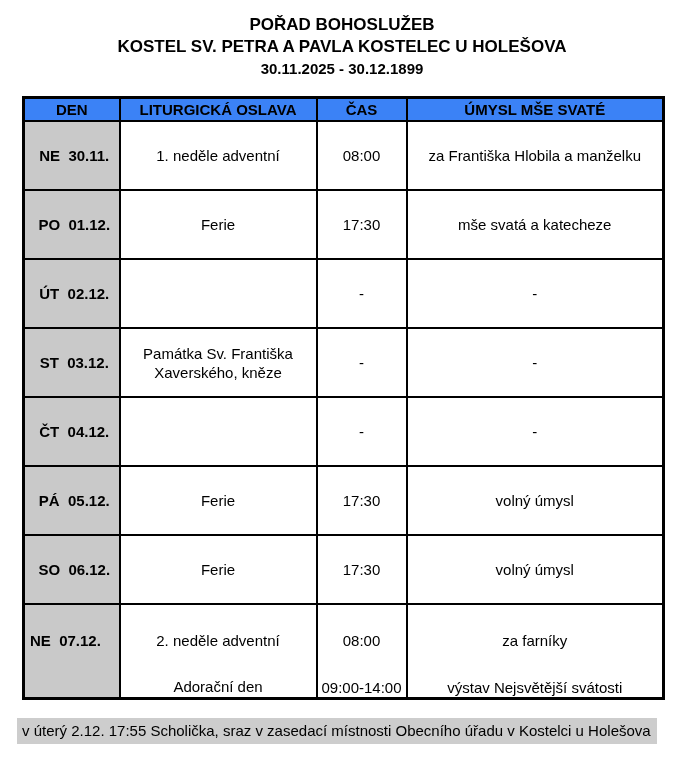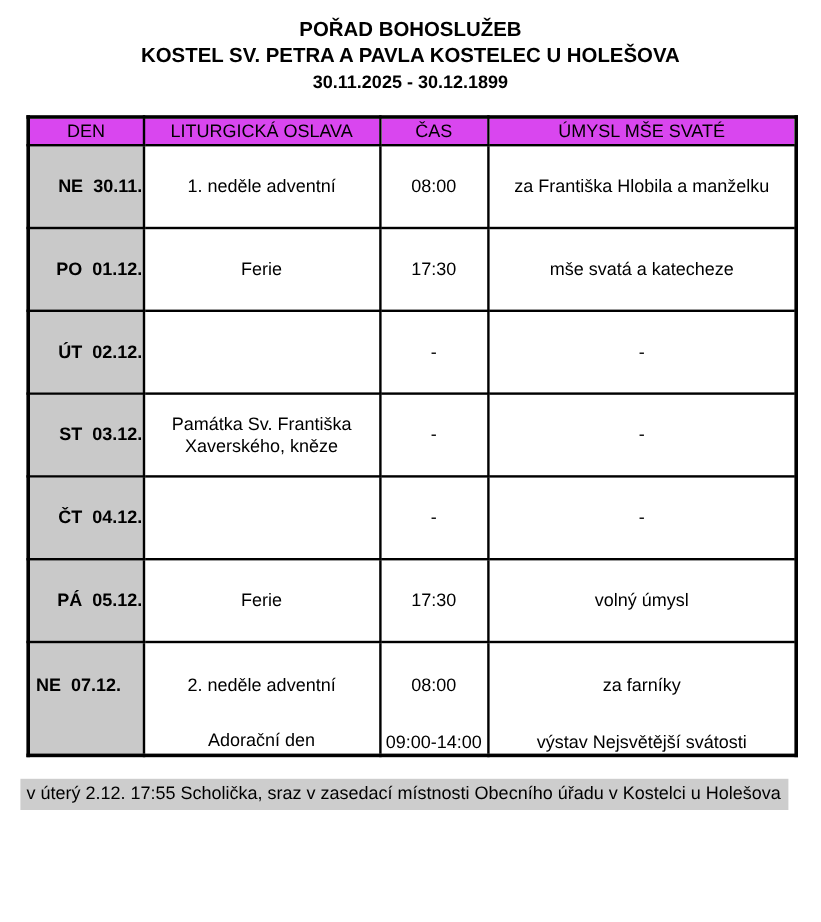--- a/index.html
+++ b/index.html
@@ -20,30 +20,30 @@
     border:3px solid #000;
   }
   .schedule th,.schedule td{
     border:2px solid #000;
     font-size:15px;
     padding:0;
     overflow:hidden;
   }
   .schedule th{
     height:21px;
-    background:#d946ef;
-    font-weight:normal;
+    background:#3b82f6;
+    font-weight:bold;
     text-align:center;
     vertical-align:middle;
   }
   .schedule td{height:67px;vertical-align:middle;text-align:center;}
   .schedule td.day-cell{
     background:#c9c9c9;
     font-weight:bold;
-    text-align:right;
+    text-align:center;
     padding-left:5px;
   }
   .day-label{white-space:pre;}
   .liturgy-cell{line-height:19px;padding:0 6px;}
 
   
   tr.double-row td{height:84px;}
   .stack{display:flex;flex-direction:column;height:92px;}
   .stack .sub-top{flex:1;display:flex;align-items:center;justify-content:center;}
   .stack .sub-bottom{height:21px;display:flex;align-items:flex-end;justify-content:center;padding-bottom:1px;}
@@ -112,20 +112,26 @@
       <td class="liturgy-cell"></td>
       <td>-</td>
       <td>-</td>
     </tr>
     <tr>
       <td class="day-cell"><span class="day-label">PÁ  05.12.</span></td>
       <td class="liturgy-cell">Ferie</td>
       <td>17:30</td>
       <td>volný úmysl</td>
     </tr>
+    <tr>
+      <td class="day-cell"><span class="day-label">SO  06.12.</span></td>
+      <td class="liturgy-cell">Ferie</td>
+      <td>17:30</td>
+      <td>volný úmysl</td>
+    </tr>
     <tr class="double-row">
       <td class="day-cell" style="padding-left:0;">
         <div class="stack left-align">
           <div class="sub-top">
               <span class="day-label">NE  07.12.</span>
             </div>
           <div class="sub-bottom"></div>
         </div>
       </td>
       <td class="liturgy-cell" style="padding:0;">

